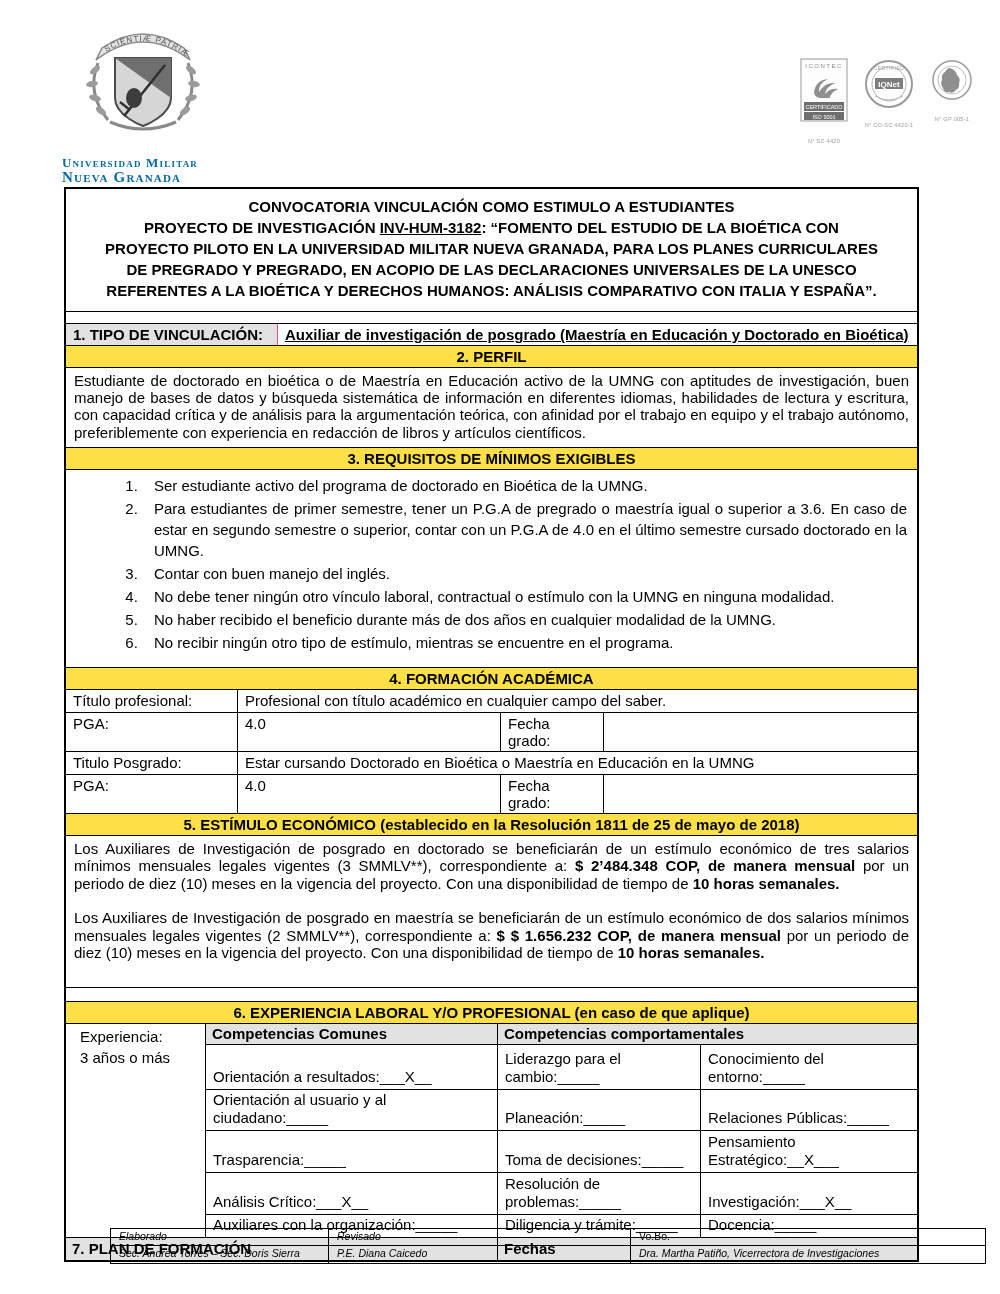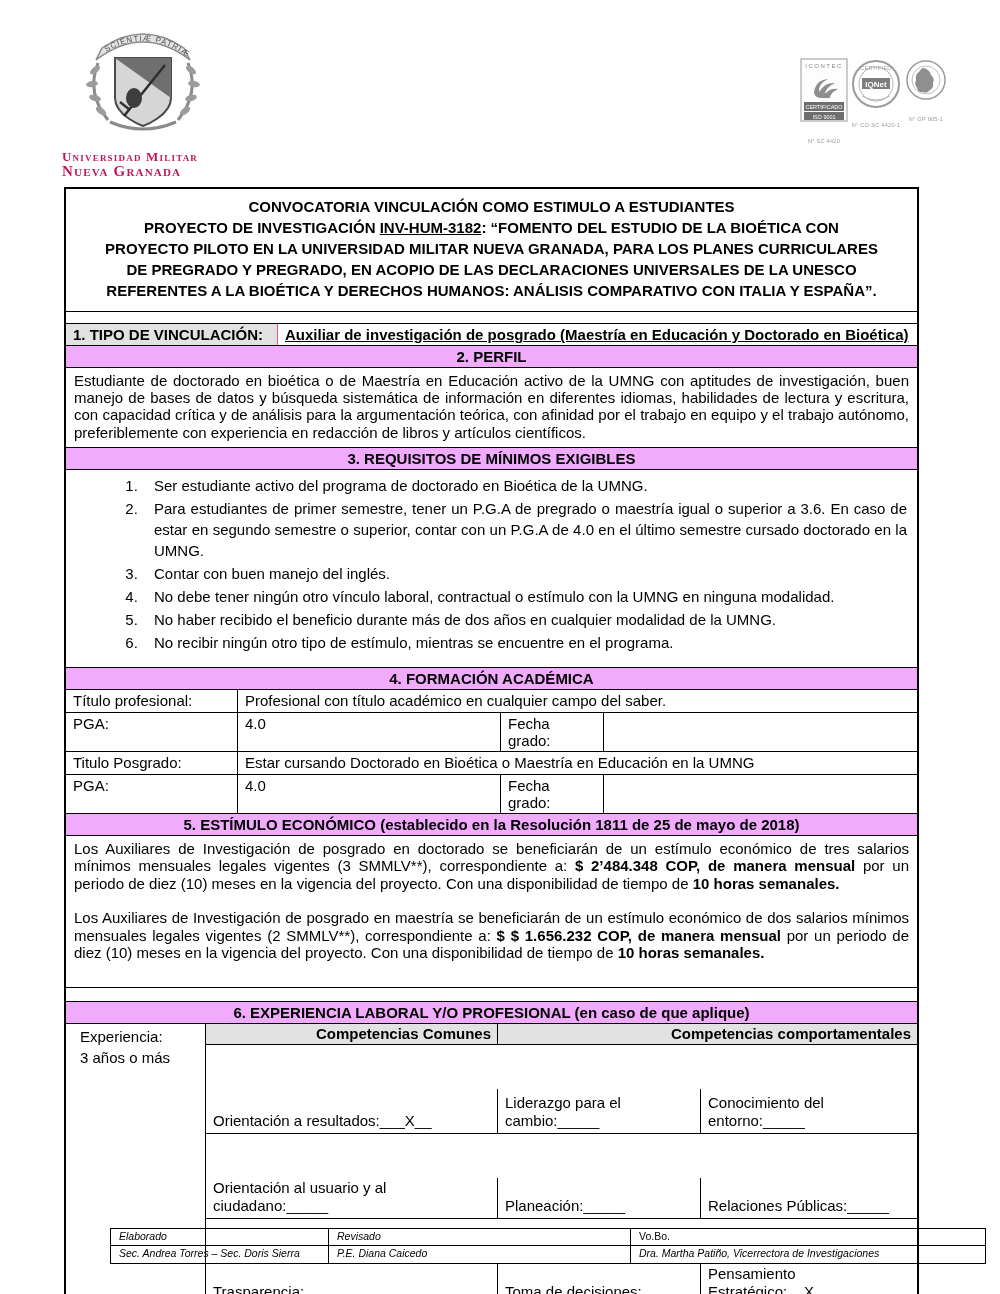--- a/index.html
+++ b/index.html
@@ -6,40 +6,40 @@
   html, body { width: 1000px; height: 1294px; background: #fff; }
   body {
     font-family: "Liberation Sans", sans-serif;
     color: #000;
     position: relative;
     overflow: hidden;
   }
 
   
   .crest-wrap { position: absolute; top: 18px; left: 50px; width: 185px; text-align: center; }
-  .uni-name { font-family: "Liberation Serif", serif; color: #be185d; line-height: 1.05; margin-top: 6px; text-align: left; padding-left: 12px; }
+  .uni-name { font-family: "Liberation Serif", serif; color: #0369a1; line-height: 1.05; margin-top: 12px; text-align: left; padding-left: 12px; }
   .uni-name .l1 { font-size: 13px; font-variant: small-caps; letter-spacing: 1.2px; font-weight: bold; }
   .uni-name .l2 { font-size: 15px; font-variant: small-caps; letter-spacing: 1.2px; font-weight: bold; }
 
-  .certs { position: absolute; top: 58px; left: 800px; display: flex; align-items: flex-start; gap: 2px; }
+  .certs { position: absolute; top: 58px; left: 800px; display: flex; align-items: flex-start; gap: 15px; }
   .cert { text-align: center; color: #8b8b8b; }
   .cert .caption { font-size: 5.5px; color: #9a9a9a; margin-top: 2px; letter-spacing: 0.3px; }
 
   
   .doc-table {
     position: absolute; left: 64px; top: 187px; width: 855px;
     border: 2px solid #000;
     font-size: 15px;
   }
   .row { border-bottom: 1px solid #000; display: flex; }
   .row:last-child { border-bottom: none; }
   .gray { background: #e2e2e2; }
   .bold { font-weight: bold; }
-  .center { text-align: right; }
-  .hdr-band { background: #f0abfc; font-weight: bold; text-align: center; padding: 2px 6px; width: 100%; }
+  .center { text-align: left; }
+  .hdr-band { background: #fde047; font-weight: bold; text-align: center; padding: 2px 6px; width: 100%; }
 
   .title-cell { display: block; text-align: center; font-weight: bold; line-height: 21px; padding: 7px 38px 10px 38px; min-height: 111px; }
   .title-cell .code { text-decoration: underline; }
   .spacer-row { height: 12px; }
 
   .sec1-label { width: 212px; font-weight: bold; border-right: 1px solid #ec4899; padding: 2px 7px; }
   .sec1-value { flex: 1; font-weight: bold; padding: 2px 7px; text-decoration: underline; }
 
   .just { text-align: justify; line-height: 17.2px; padding: 4px 8px 6px 8px; width: 100%; }
 
@@ -55,21 +55,21 @@
   
   .stim { width: 100%; padding: 4px 8px 8px 8px; }
   .stim p { text-align: justify; line-height: 17.5px; }
   .stim .blank { height: 17px; }
   .spacer-row2 { height: 14px; }
 
   
   .g6 { display: grid; grid-template-columns: 140px 292px 203px 1fr; }
   .g6-left { grid-row: 1 / 7; border-right: 1px solid #000; padding: 2px 14px; line-height: 21px; }
   .g6 .hcell { border-bottom: 1px solid #000; padding: 1px 6px; min-height: 21px; }
-  .g6 .ccell { border-bottom: 1px solid #000; padding: 1px 7px 3px 7px; display: flex; align-items: flex-end; line-height: 18px; margin-top: 44px; }
+  .g6 .ccell { border-bottom: 1px solid #000; padding: 1px 7px 3px 7px; display: flex; align-items: flex-end; line-height: 18px; }
   .g6 .vdiv6 { border-right: 1px solid #000; }
   .g6 .last-row { border-bottom: none; }
   .rA { min-height: 45px; } .rB { min-height: 36px; } .rC { min-height: 42px; }
   .rD { min-height: 42px; } .rE { min-height: 21px; }
 
   
   .g7 { display: grid; grid-template-columns: 432px 1fr; }
   .g7 > div { padding: 2px 6px; min-height: 22px; }
   .g7 > div:first-child { border-right: 1px solid #000; }
 

